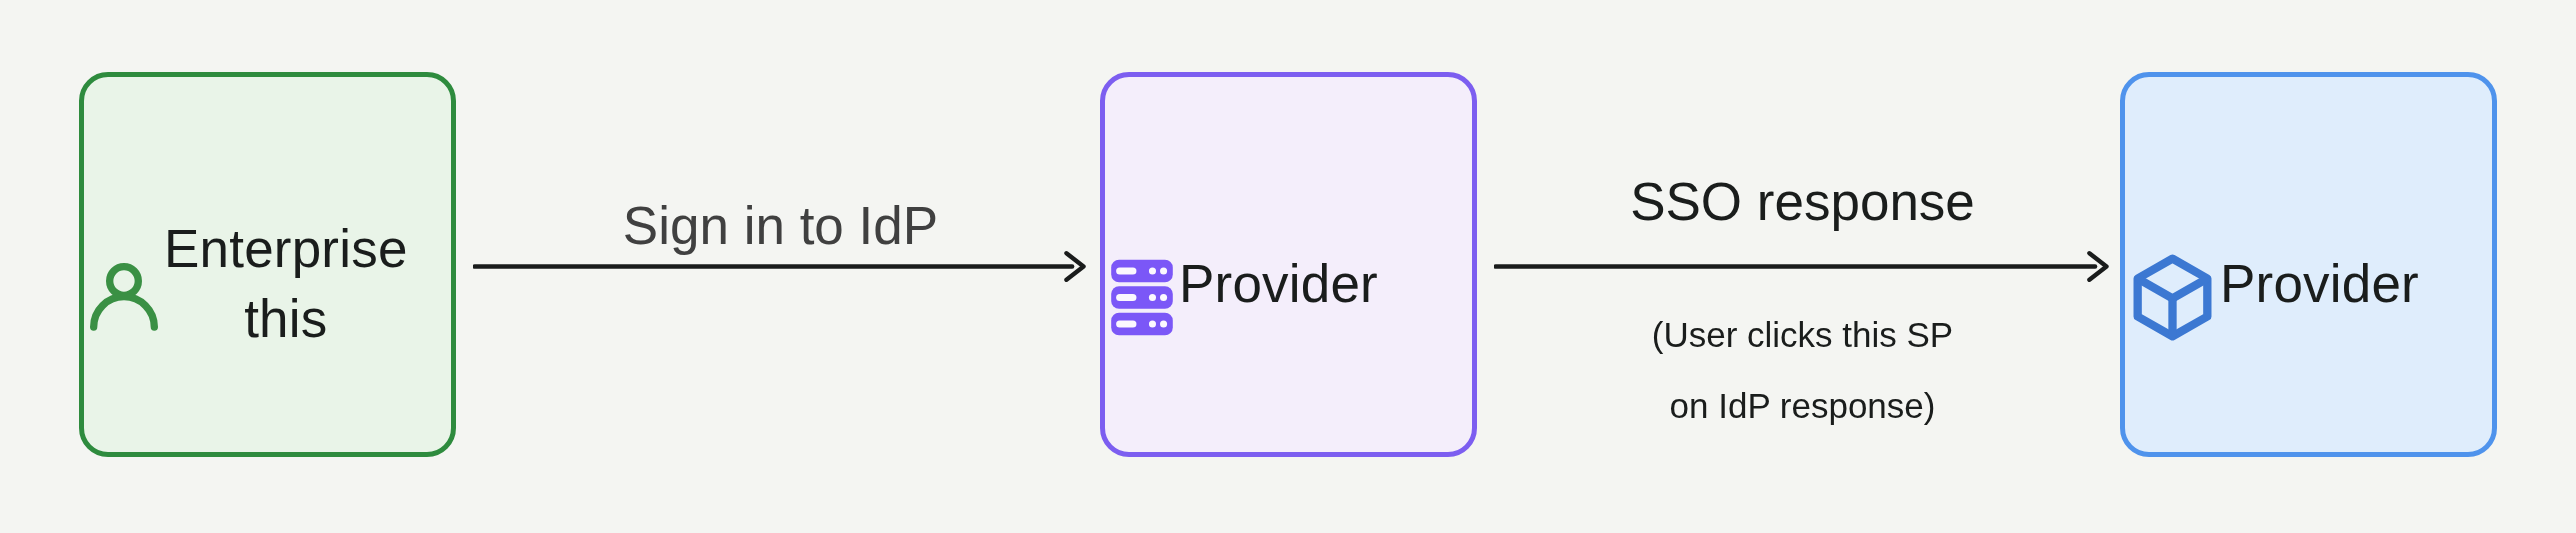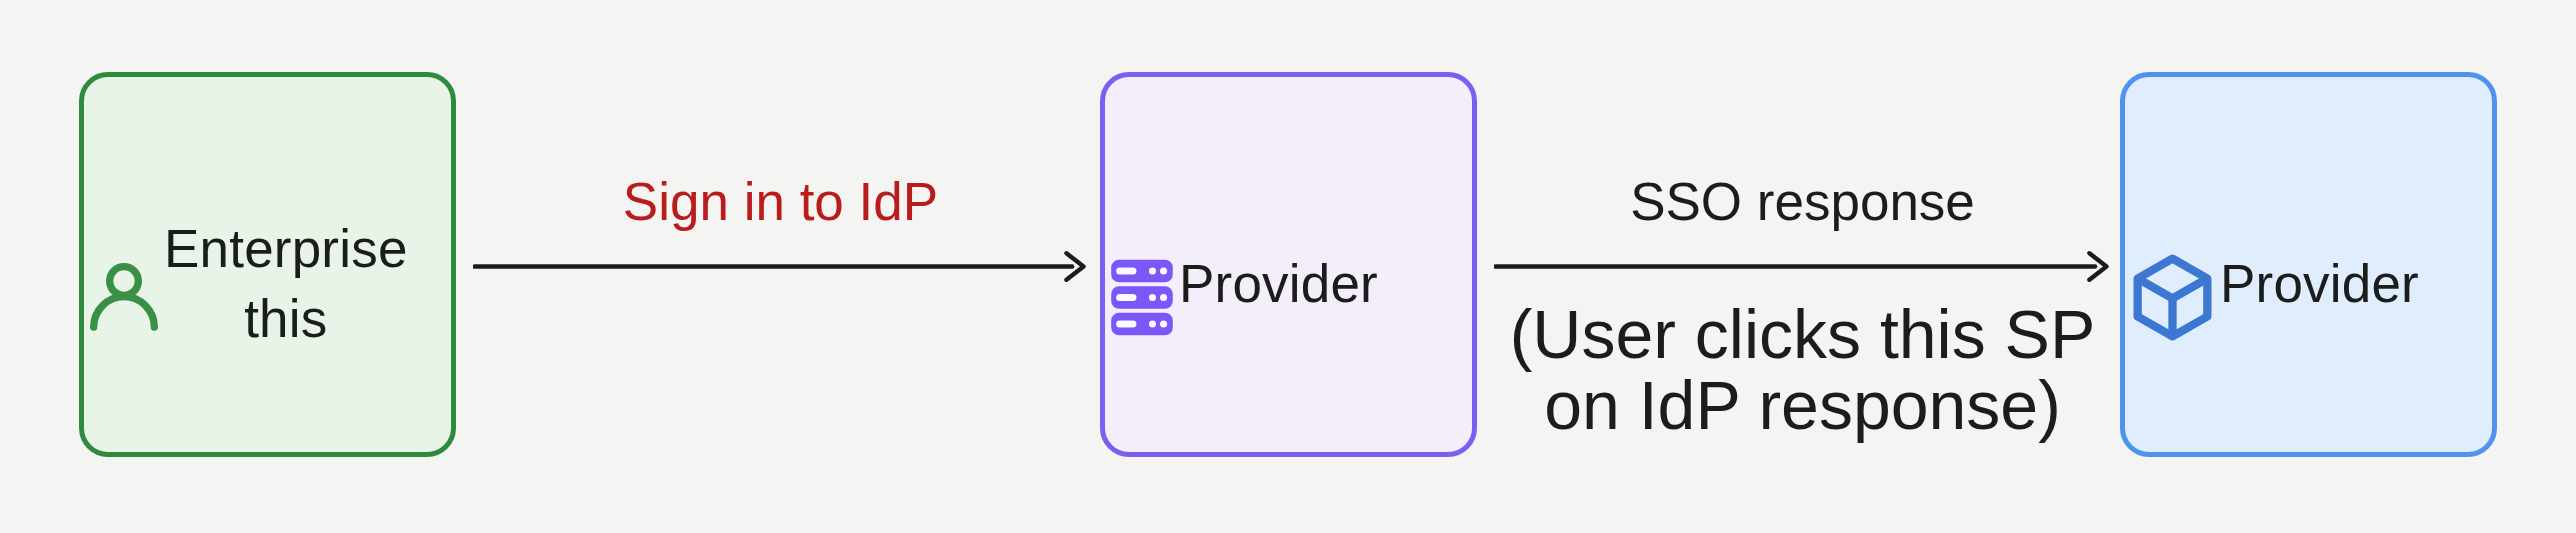--- a/index.html
+++ b/index.html
@@ -40,21 +40,21 @@
     stroke:currentColor; stroke-width:4.6; fill:none;
     stroke-linecap:round; stroke-linejoin:round;
   }
   .edge-label {
     position:absolute; top:175px;
     font-size:53px; line-height:53px; font-weight:400;
     color:#1a1d1c; text-align:center; white-space:nowrap;
   }
   .edge-sublabel {
     position:absolute; top:299px;
-    font-size:68px; line-height:71px; font-weight:400;
+    font-size:35px; line-height:71px; font-weight:400;
     color:#1a1d1c; text-align:center; white-space:nowrap;
   }
   svg { display:block; }
 </style>
 </head>
 <body>
 
 <div class="canvas" style="background: rgb(244, 245, 242);">
 
   <div class="node" style="left: 79px; border-color: rgb(46, 139, 62); background: rgb(233, 244, 232);">
@@ -67,21 +67,21 @@
     <div class="node-label" style="color: rgb(26, 29, 28);">
       <div>Enterprise</div>
       <div>this</div>
     </div>
   </div>
 
   <svg class="arrow" style="left: 473px; color: rgb(26, 28, 28);" width="615" height="57" viewBox="0 0 646 60">
     <line x1="1" y1="30" x2="630" y2="30"></line>
     <polyline points="624,16 642,30 624,44"></polyline>
   </svg>
-  <div class="edge-label" style="left: 473px; width: 615px; color: #b91c1c;">Sign in to IdP</div>
+  <div class="edge-label" style="left: 473px; width: 615px; color: #404040; margin-top: 24px;">Sign in to IdP</div>
 
   <div class="node" style="left: 1100px; border-color: rgb(124, 94, 240); background: rgb(244, 238, 251);">
     <div class="icon-wrap">
       <svg width="74" height="77" viewBox="0 0 24 25" class="ic" style="color: rgb(123, 87, 247);">
         <g fill="currentColor">
           <rect x="2" y="0.25" width="20" height="7.3" rx="2.55"></rect>
           <rect x="2" y="8.85" width="20" height="7.3" rx="2.55"></rect>
           <rect x="2" y="17.45" width="20" height="7.3" rx="2.55"></rect>
         </g>
         <g fill="#fbf8fe">

